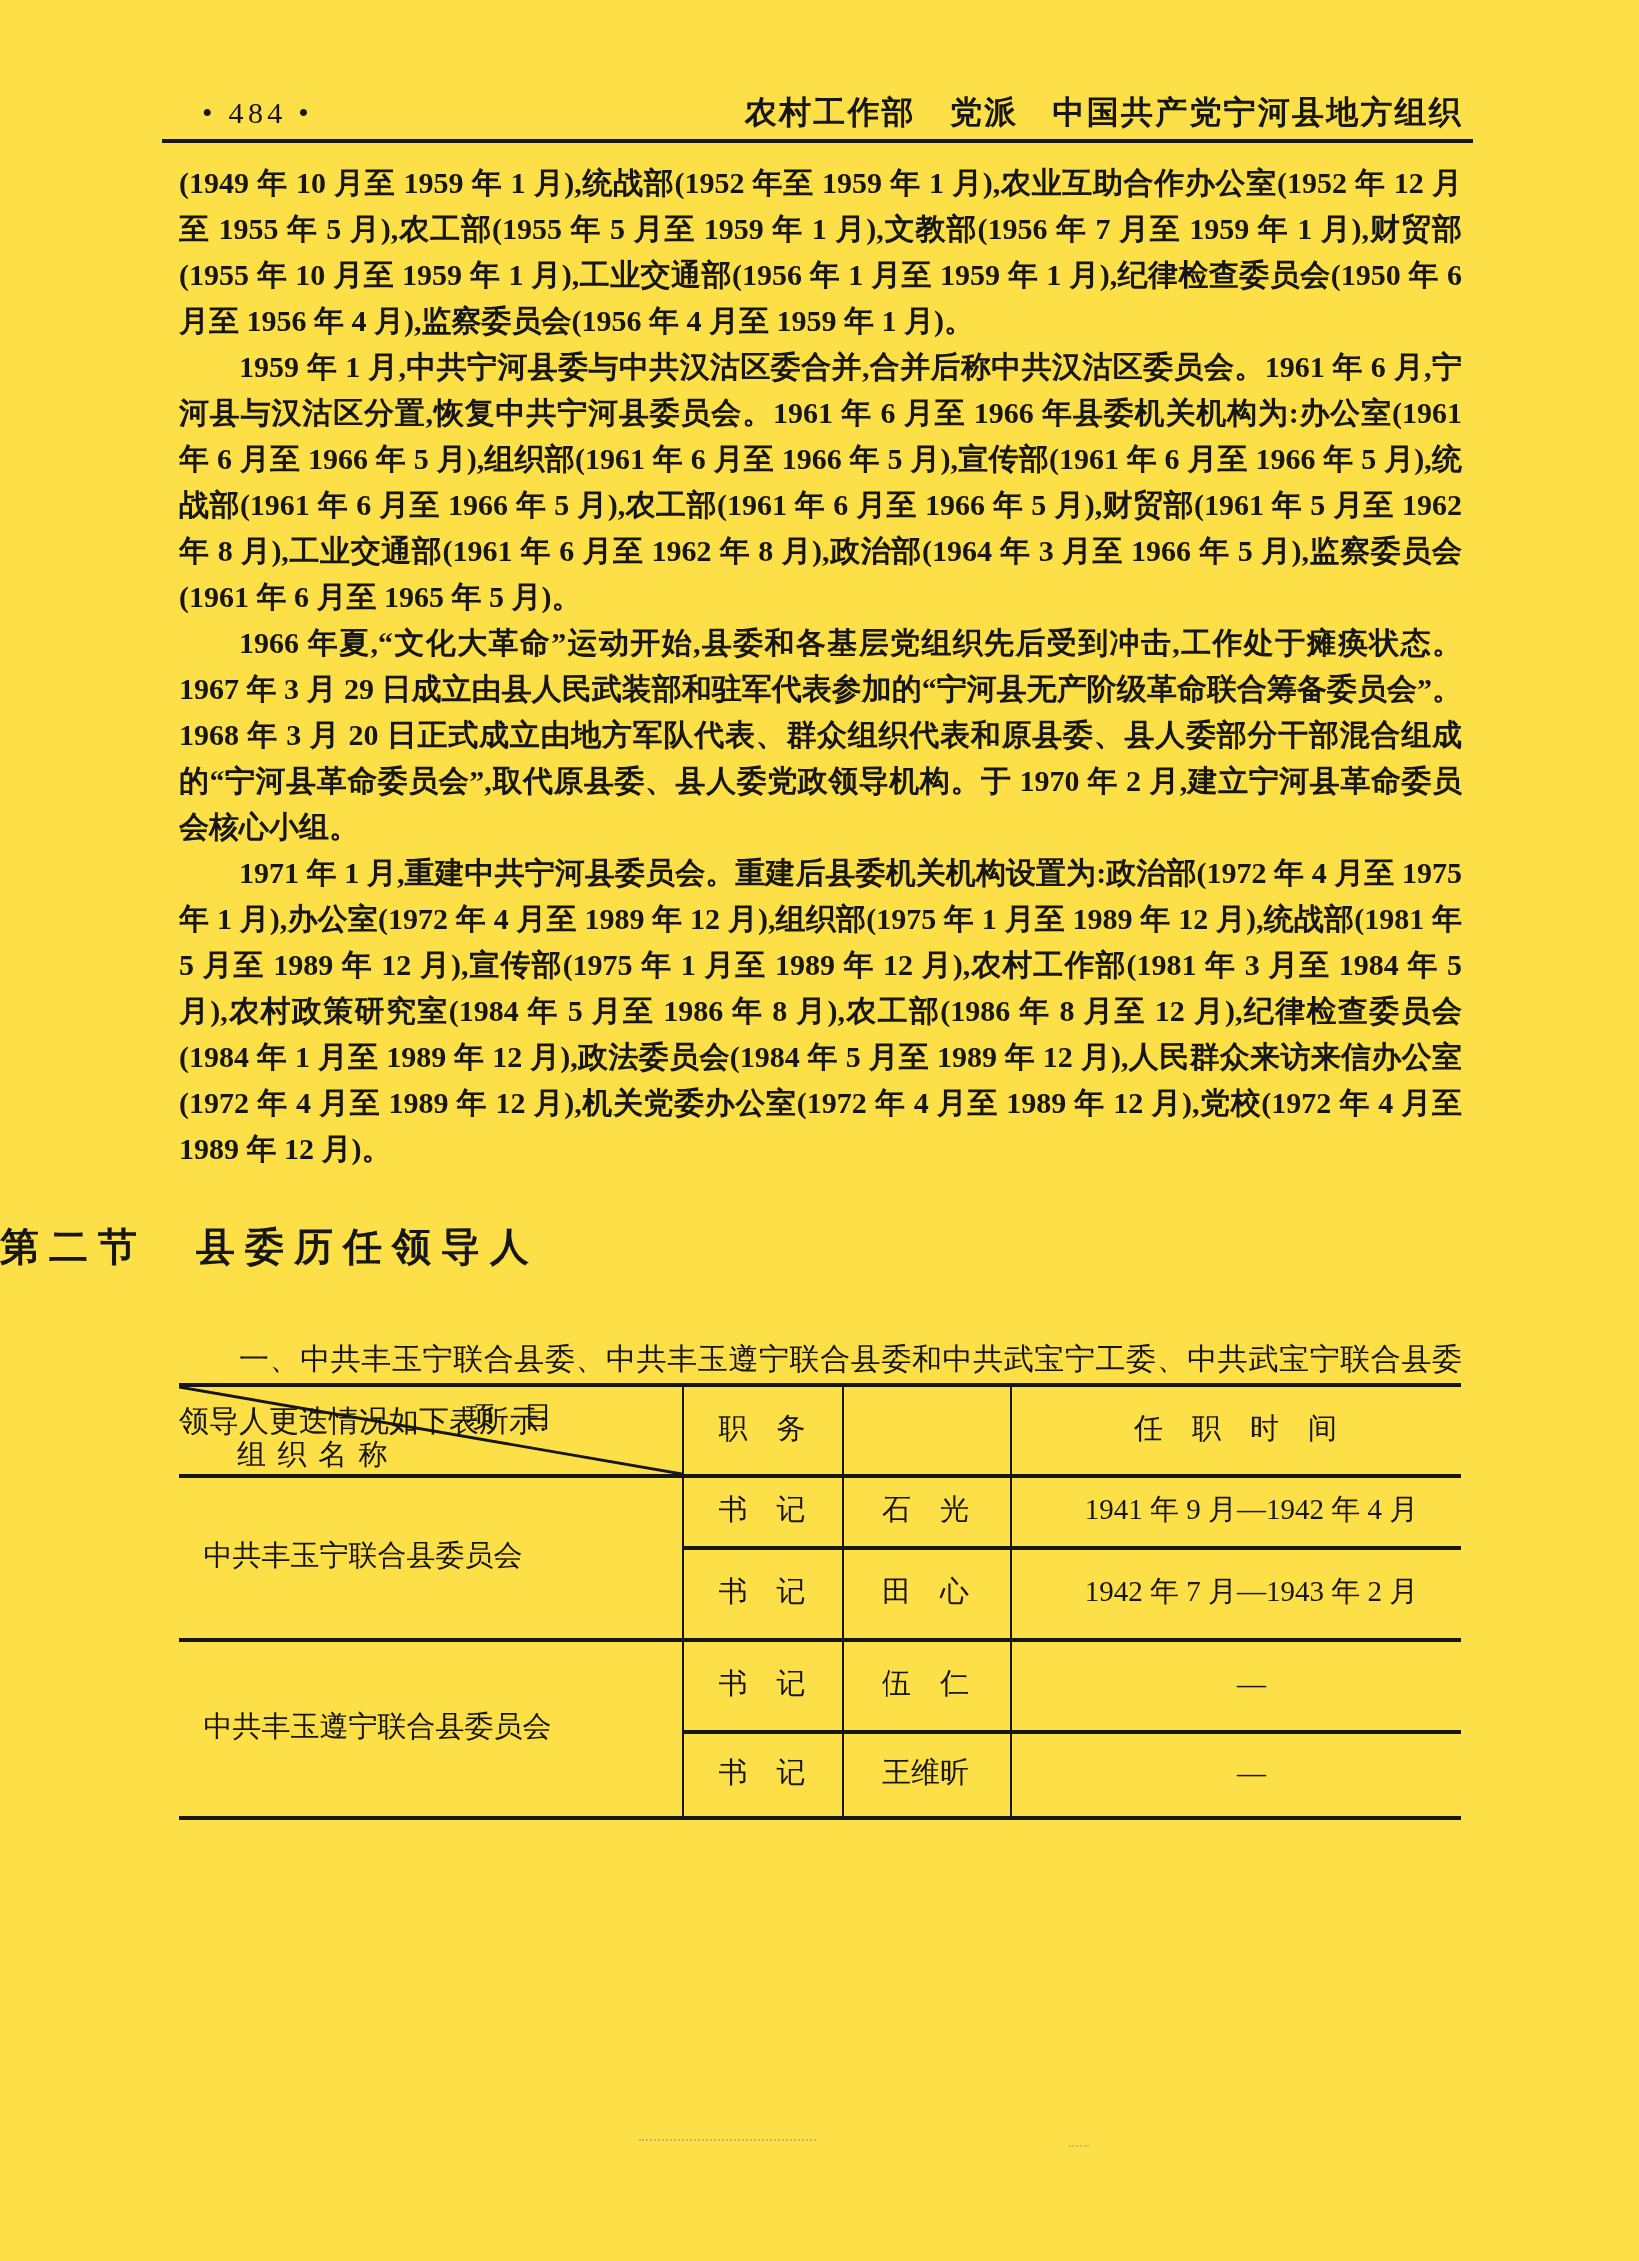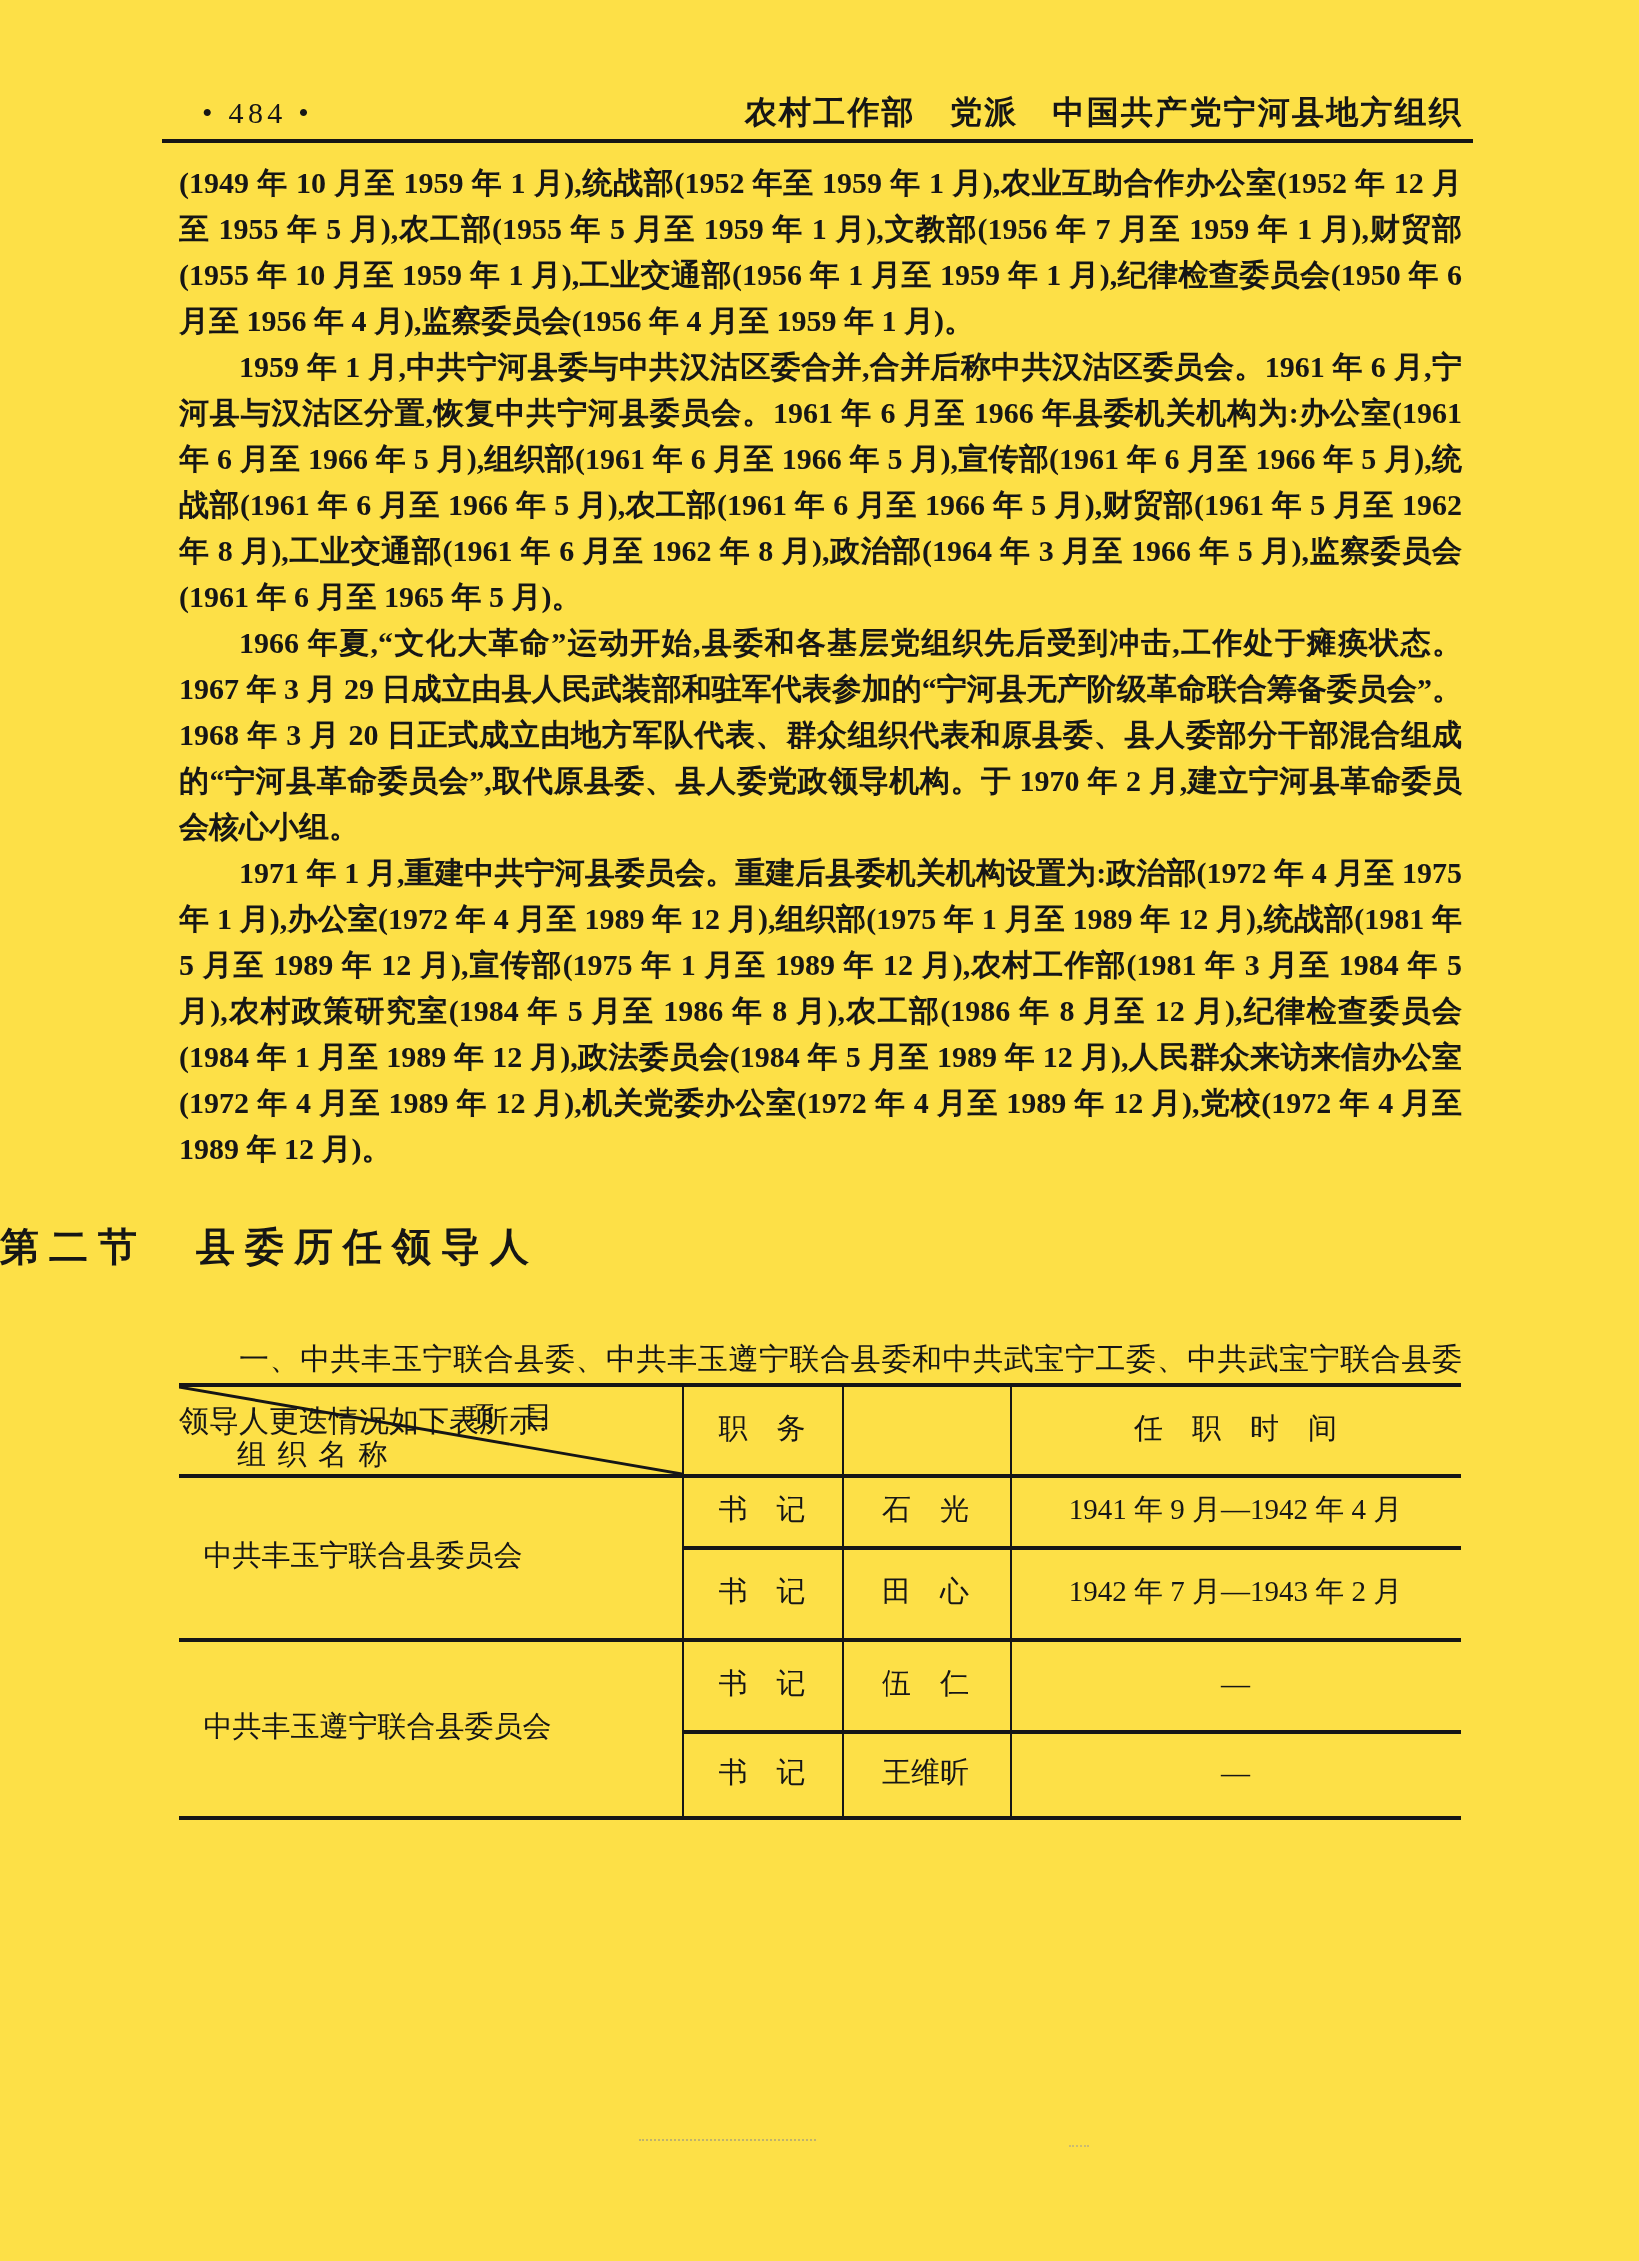--- a/index.html
+++ b/index.html
@@ -65,21 +65,21 @@
   .th-post{left:503px;top:0;width:160px;height:91px;}
   .th-name{left:663px;top:0;width:167px;height:91px;}
   .th-time{left:831px;top:0;width:451px;height:91px;}
 
   .r1{top:91px;height:72px;}
   .r2{top:163px;height:92px;}
   .r3{top:255px;height:92px;}
   .r4{top:347px;height:86px;}
   .c-post{left:503px;width:160px;}
   .c-name{left:663px;width:167px;}
-  .c-time{left:831px;width:451px;}
+  .c-time{left:831px;width:451px;padding-left:16px;}
   .org{left:0;width:503px;justify-content:flex-start;padding-left:24.5px;text-align:center;box-sizing:border-box;}
   .org-1{top:91px;height:164px;}
   .org-2{top:255px;height:178px;}
   
   .noise-1{position:absolute;left:639px;top:2139px;width:177px;height:0;border-top:2.2px dotted #8d8d8d;opacity:.55;}
   .noise-2{position:absolute;left:1069px;top:2145px;width:20px;height:0;border-top:2.2px dotted #9a9a9a;opacity:.5;}
 </style>
 </head>
 <body>
 

